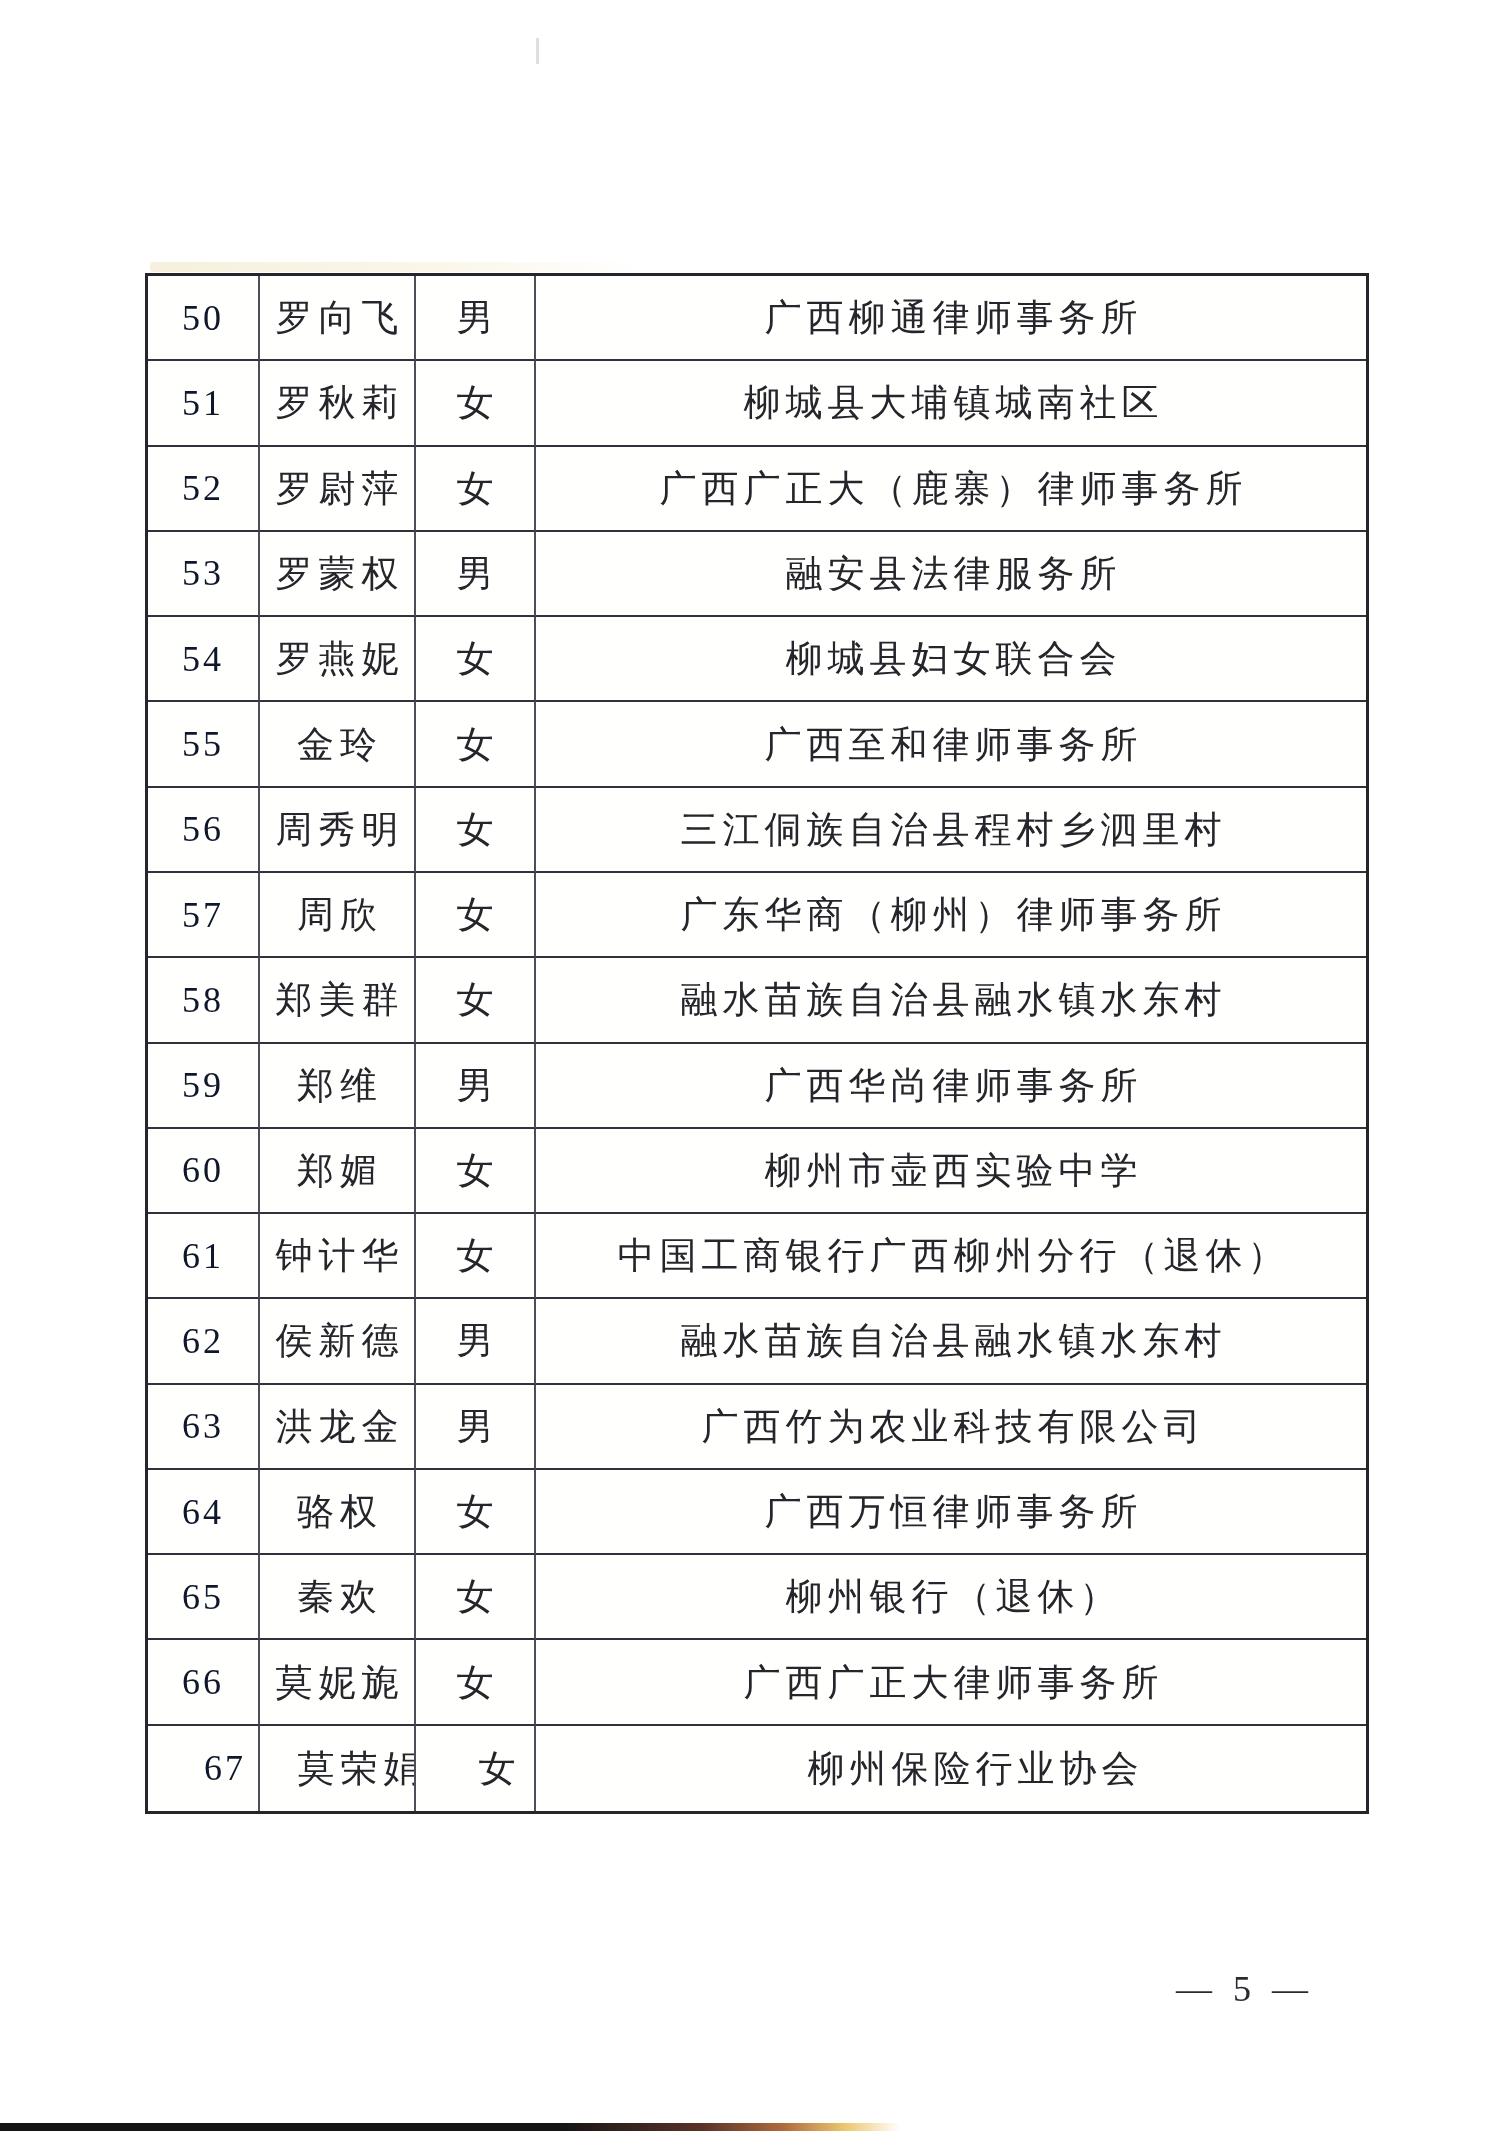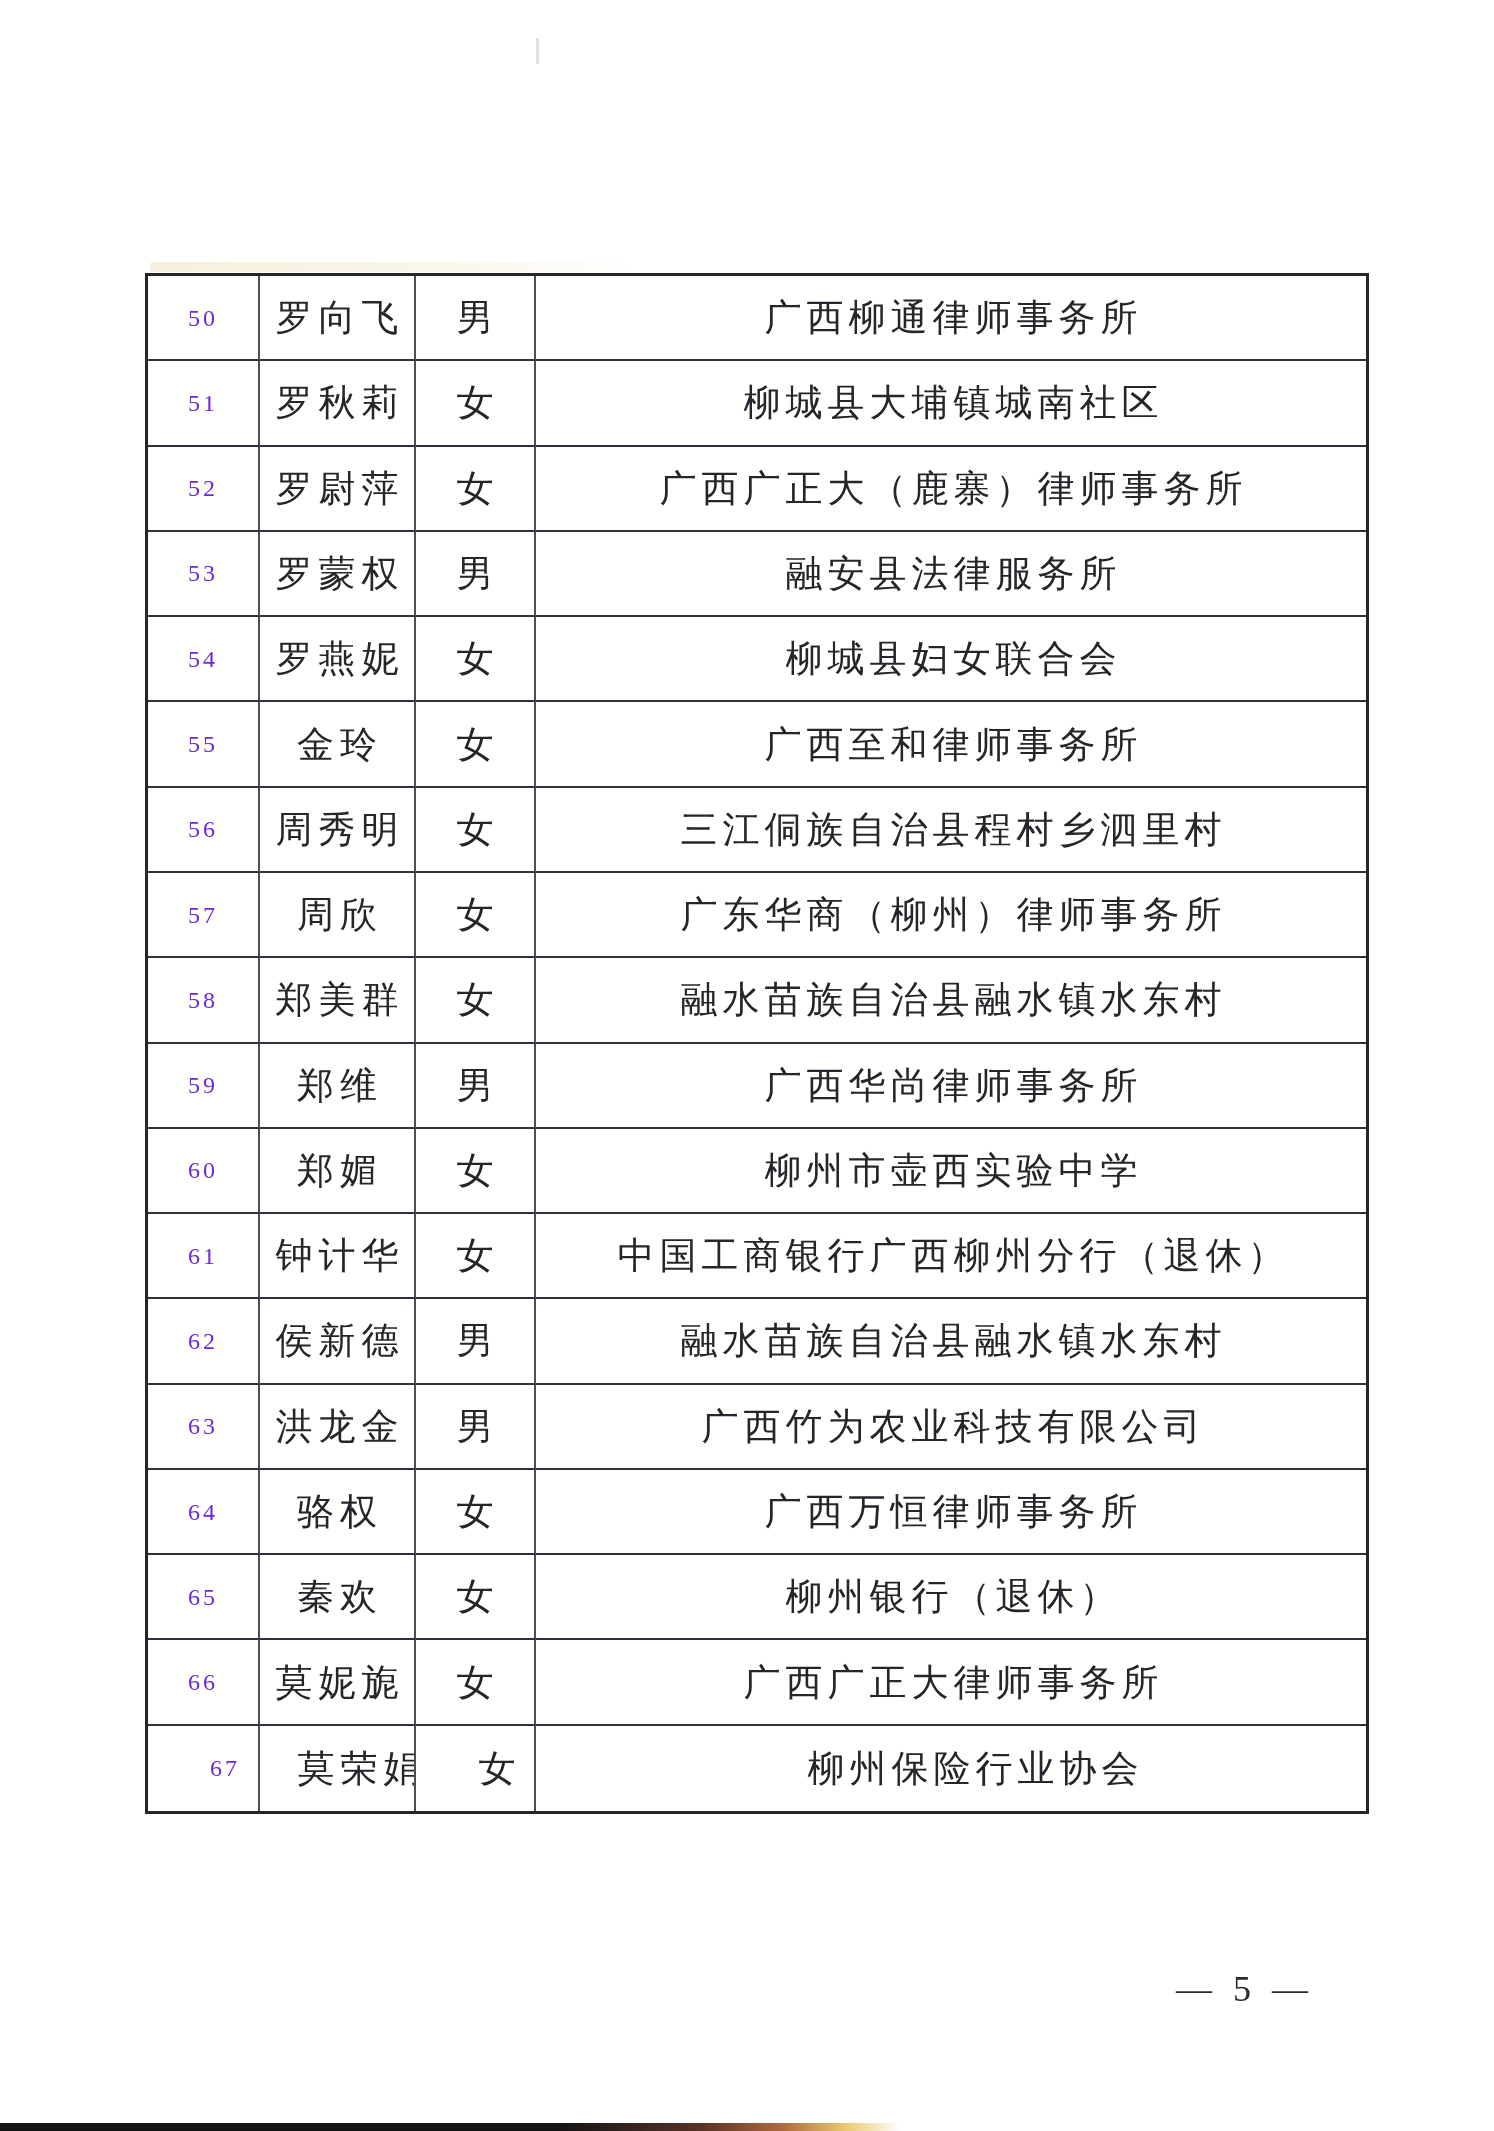--- a/index.html
+++ b/index.html
@@ -27,23 +27,23 @@
   .cell{
     display:flex;align-items:center;justify-content:center;
     border-right:2px solid #504c58;
     border-bottom:2px solid #332f3c;
     font-size:37px;
     line-height:1;
     white-space:nowrap;
     overflow:hidden;
   }
   .cell.no{
-    font-size:24px;
+    font-size:36px;
     letter-spacing:3px;
-    color:#6d28d9;
+    color:#0f172a;
   }
   .cell.name{letter-spacing:6px;text-indent:6px;}
   .cell.gender{letter-spacing:0;}
   .cell.org{border-right:none;letter-spacing:5px;text-indent:5px;}
   .row.last .cell{border-bottom:none;padding-left:44px;}
   
   .page-number{
     position:absolute;
     left:1160px;top:1968px;
     width:170px;

